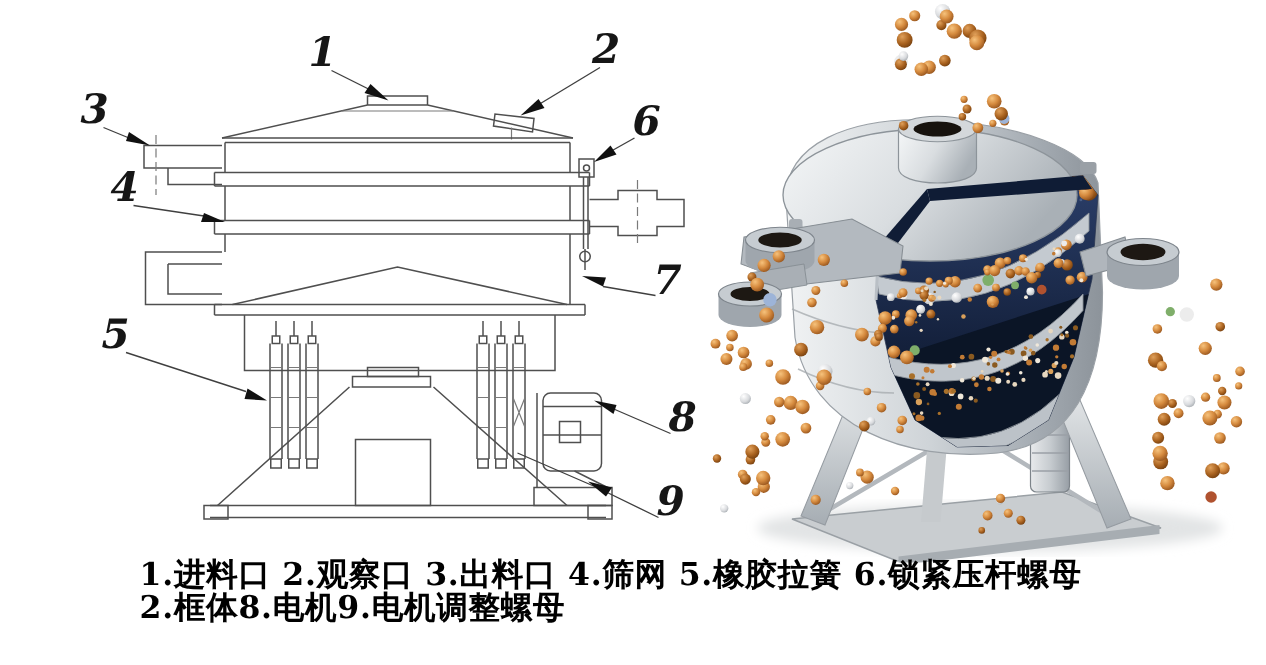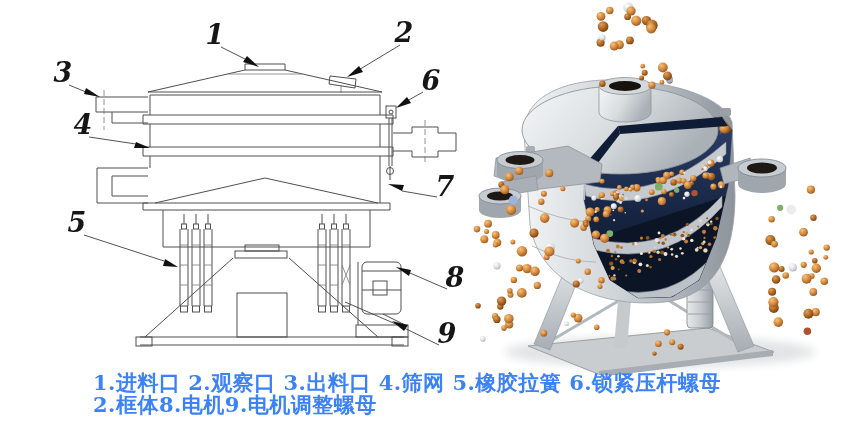--- a/index.html
+++ b/index.html
@@ -5,21 +5,21 @@
   html,body{margin:0;padding:0;background:#ffffff;}
   .canvas{
     position:relative;width:844px;height:443px;background:#ffffff;overflow:hidden;
     font-family:"DejaVu Serif","Liberation Serif",serif;
   }
   .fig{position:absolute;top:0;}
   #line-drawing{left:0;}
   #machine-render{left:470px;}
   .legend{
     position:absolute;left:93px;top:372px;width:730px;
-    font-weight:bold;font-size:21px;line-height:22px;color:#3b82f6;
+    font-weight:bold;font-size:21px;line-height:22px;color:#000000;
     letter-spacing:0.5px;white-space:nowrap;
   }
   .callout-num{
     font-family:"DejaVu Serif","Liberation Serif",serif;
     font-style:italic;font-weight:bold;font-size:27px;fill:#161616;
   }
   .ln{stroke:#4f4f4f;stroke-width:1;fill:none;}
   .ln-light{stroke:#7a7a7a;stroke-width:0.8;fill:none;}
   .leader{stroke:#3f3f3f;stroke-width:0.9;fill:none;}
   .arrowhead{fill:#111111;stroke:none;}

